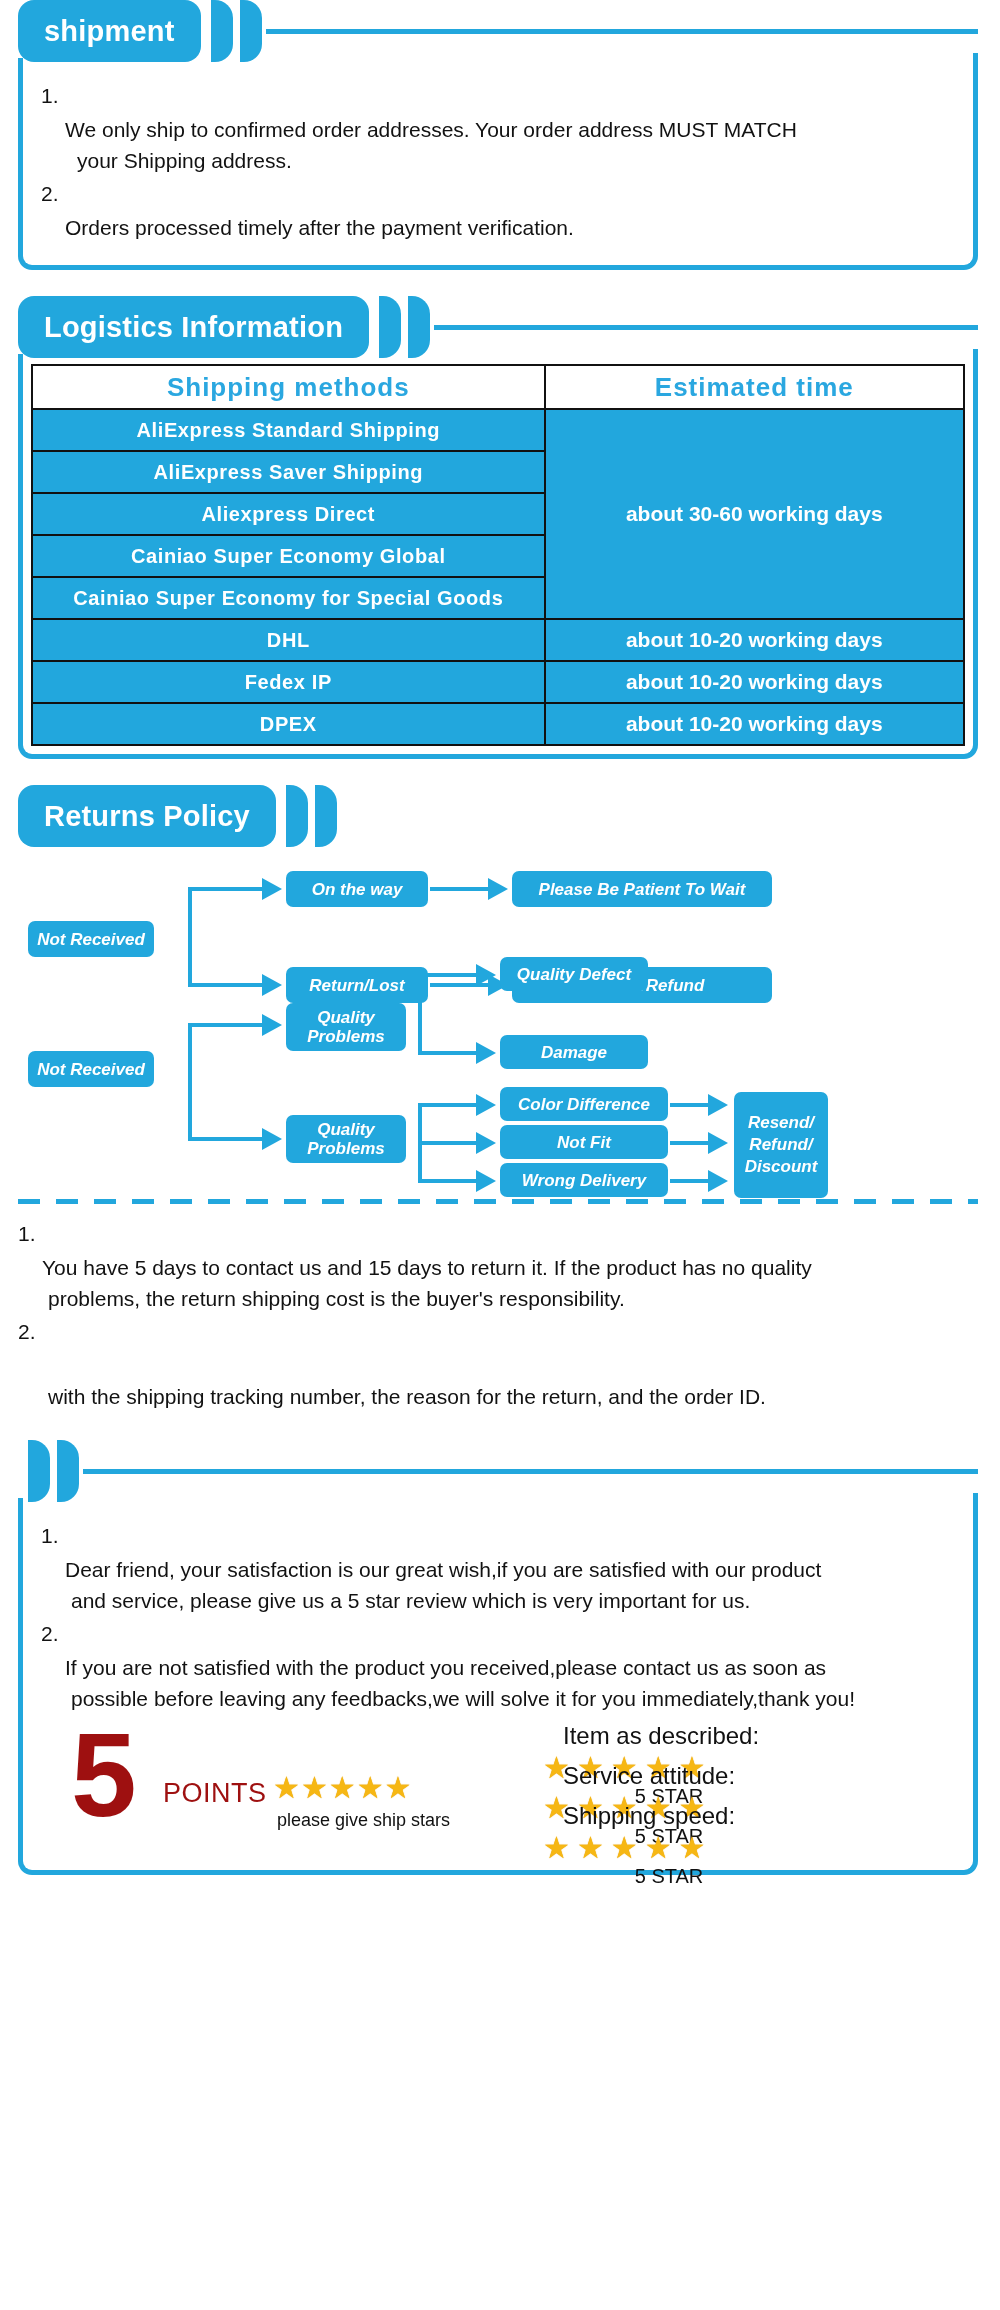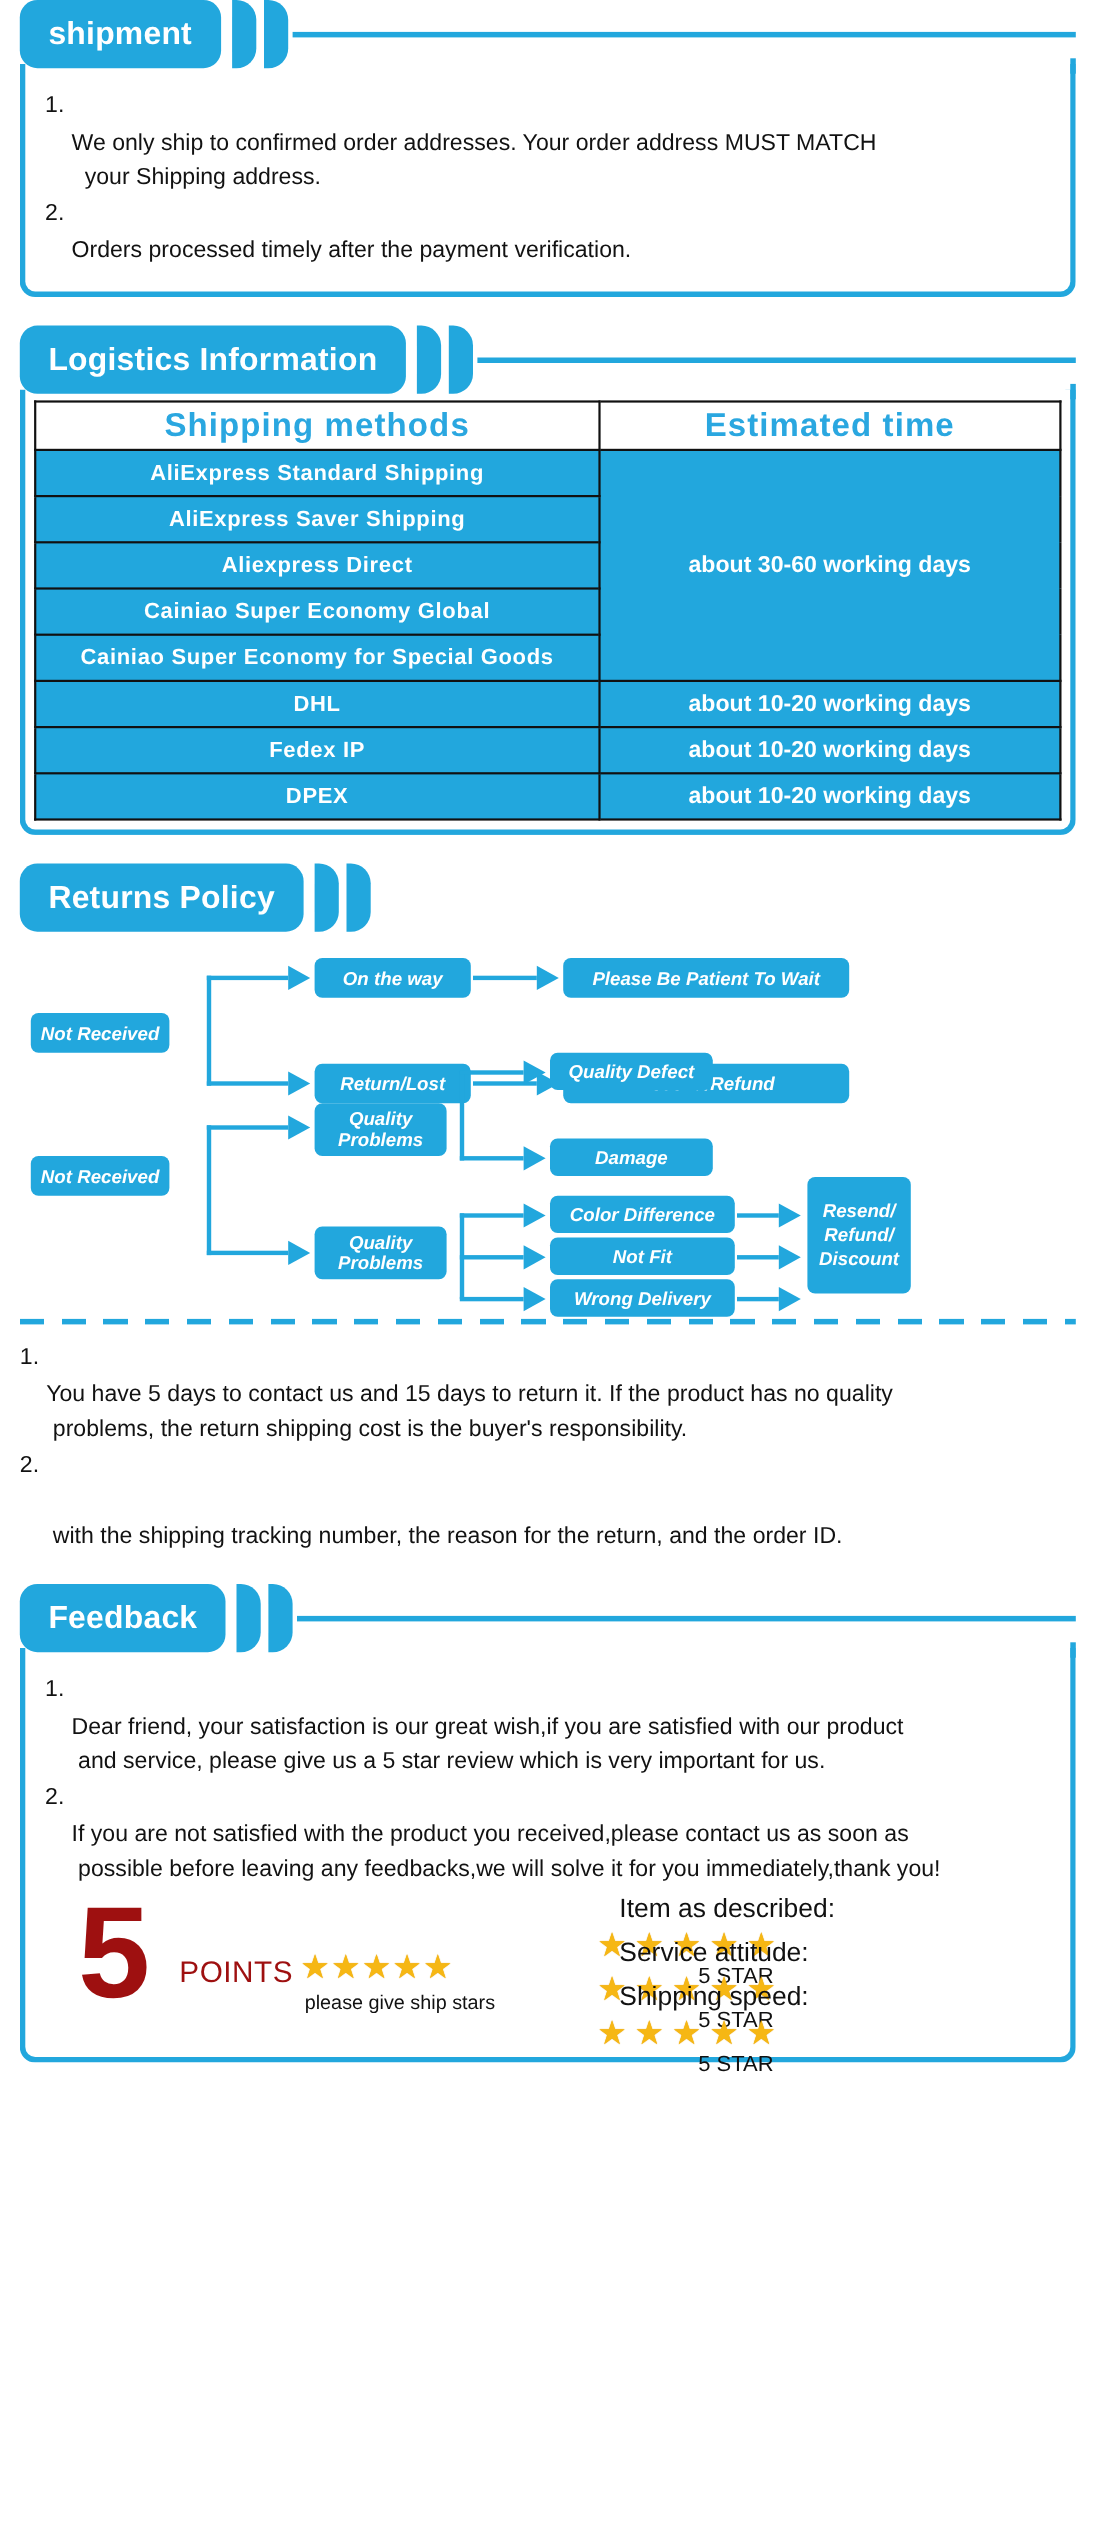--- a/index.html
+++ b/index.html
@@ -53,21 +53,21 @@
   }
   .olist li .num { width: 24px; flex: 0 0 auto; }
   .olist li .txt { flex: 1; margin-top: 34px; }
 
   
   .ltable { border-collapse: collapse; width: 100%; table-layout: fixed; }
   .ltable td, .ltable th {
     border: 2px solid #111; text-align: center; vertical-align: middle;
   }
   .ltable .th-cell {
-    background: #fff; color: #2aa7e0; font-weight: bold; font-size: 30px;
+    background: #fff; color: #2aa7e0; font-weight: bold; font-size: 26px;
     letter-spacing: 1px; height: 44px; font-family: "Liberation Sans", sans-serif;
   }
   .ltable .m-cell {
     background: #22a7dd; color: #fff; font-weight: bold; font-size: 20px;
     letter-spacing: .6px; height: 42px; padding: 4px 6px; line-height: 22px;
   }
   .ltable .t-cell {
     background: #22a7dd; color: #fff; font-weight: bold; font-size: 21px; padding: 6px;
   }
 
@@ -272,21 +272,21 @@
     <div class="fbox" style="left:482px; top:260px; width:168px; height:34px;">Not Fit</div>
     <div class="fbox" style="left:482px; top:298px; width:168px; height:34px;">Wrong Delivery</div>
 
     <div class="ln h" style="left:652px; top:238px; width:38px;"></div>
     <div class="arw" style="left:690px; top:229px;"></div>
     <div class="ln h" style="left:652px; top:276px; width:38px;"></div>
     <div class="arw" style="left:690px; top:267px;"></div>
     <div class="ln h" style="left:652px; top:314px; width:38px;"></div>
     <div class="arw" style="left:690px; top:305px;"></div>
 
-    <div class="fbox" style="left:716px; top:205px; width:94px; height:106px; line-height:22px;">Resend/ Refund/ Discount</div>
+    <div class="fbox" style="left:716px; top:227px; width:94px; height:106px; line-height:22px;">Resend/ Refund/ Discount</div>
   </div>
 
   <div class="dashed"></div>
 
   <div class="rtext">
     <ul class="olist">
       <li>
         <span class="num">1.</span>
         <span class="txt">
           <span>You have 5 days to contact us and 15 days to return it. If the product has no quality</span><br>
@@ -300,21 +300,20 @@
           <span style="padding-left:6px;display:inline-block">with the shipping tracking number, the reason for the return, and the order ID.</span>
         </span>
       </li>
     </ul>
   </div>
 
   <div class="gap"></div>
 
   <div class="sec">
     <div class="hdr-row">
-      <div class="hdr-tab">Feedback</div>
       <div class="hdr-pip"></div>
       <div class="hdr-pip p2"></div>
       <div class="hdr-line">
           <i></i>
         </div>
     </div>
     <div class="sec-box">
       <div class="cap-right"></div>
       <ul class="olist">
         <li>

